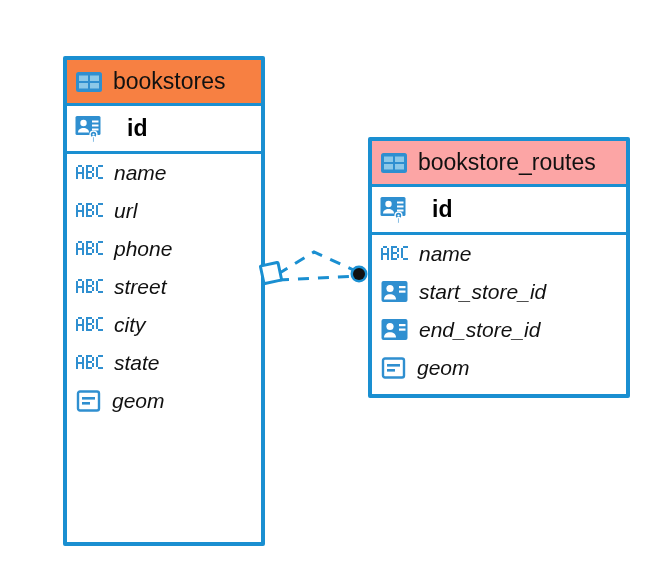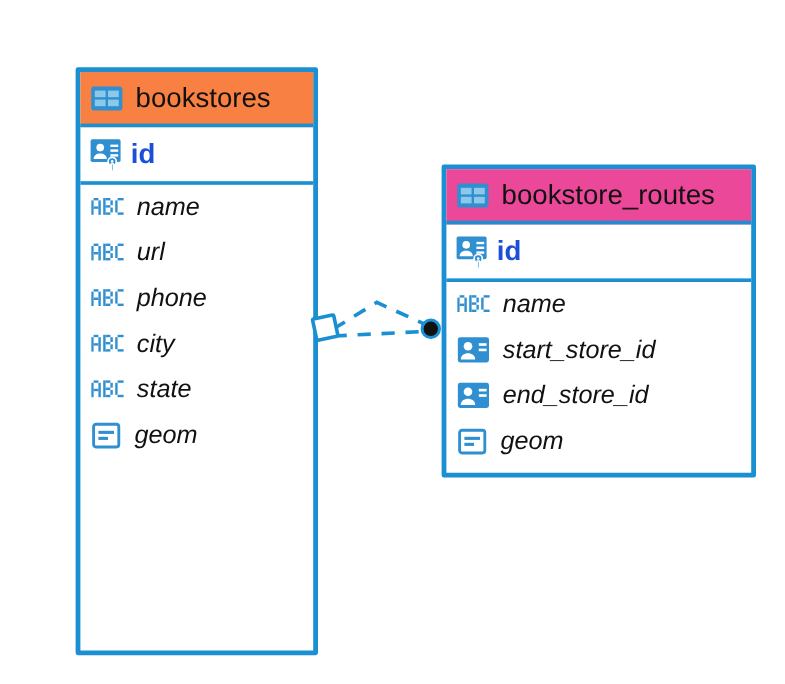--- a/index.html
+++ b/index.html
@@ -45,22 +45,22 @@
     display: flex;
     align-items: center;
     box-sizing: border-box;
     height: 48px;
     padding-left: 8px;
     border-bottom: 3px solid #1a8fd1;
   }
   .entity-pk-row .fname {
     font-size: 23px;
     font-weight: bold;
-    color: #1d4ed8;
-    margin-left: 4px;
+    color: #000000;
+    margin-left: 22px;
     white-space: nowrap;
   }
   .field-row {
     display: flex;
     align-items: center;
     box-sizing: border-box;
     height: 38px;
     padding-left: 9px;
     font-style: italic;
   }
@@ -212,20 +212,42 @@
             <rect x="22" y="1" width="5" height="2"></rect>
               <rect x="20" y="3" width="2" height="10"></rect>
             <rect x="22" y="13" width="5" height="2"></rect>
           </g>
         </svg>
       </span>
       <span class="fname">phone</span>
     </div>
 
 
+    <div class="field-row">
+      <span class="icon icon-abc">
+        <svg viewBox="0 0 28 18" width="28" height="18" aria-hidden="true">
+          <g fill="#2f8fd0">
+            <rect x="0" y="3" width="2" height="12"></rect>
+              <rect x="2" y="1" width="4" height="2"></rect>
+            <rect x="6" y="3" width="2" height="12"></rect>
+              <rect x="2" y="8" width="4" height="2"></rect>
+            <rect x="10" y="1" width="2" height="14"></rect>
+              <rect x="12" y="1" width="4" height="2"></rect>
+            <rect x="16" y="3" width="2" height="4"></rect>
+              <rect x="12" y="7" width="4" height="2"></rect>
+            <rect x="16" y="9" width="2" height="4"></rect>
+              <rect x="12" y="13" width="4" height="2"></rect>
+            <rect x="22" y="1" width="5" height="2"></rect>
+              <rect x="20" y="3" width="2" height="10"></rect>
+            <rect x="22" y="13" width="5" height="2"></rect>
+          </g>
+        </svg>
+      </span>
+      <span class="fname">street</span>
+    </div>
 
     <div class="field-row">
       <span class="icon icon-abc">
         <svg viewBox="0 0 28 18" width="28" height="18" aria-hidden="true">
           <g fill="#2f8fd0">
             <rect x="0" y="3" width="2" height="12"></rect>
               <rect x="2" y="1" width="4" height="2"></rect>
             <rect x="6" y="3" width="2" height="12"></rect>
               <rect x="2" y="8" width="4" height="2"></rect>
             <rect x="10" y="1" width="2" height="14"></rect>
@@ -275,21 +297,21 @@
           <rect x="6" y="9" width="13" height="2.6" fill="#2f8fd0"></rect>
           <rect x="6" y="14" width="8" height="2.6" fill="#2f8fd0"></rect>
         </svg>
       </span>
       <span class="fname">geom</span>
     </div>
   </div>
 
   <div class="entity" id="entity-bookstore-routes" style="left:368px; top:137px; width:262px; height:261px;">
 
-    <div class="entity-header" id="routes-header" style="background:#ec4899;">
+    <div class="entity-header" id="routes-header" style="background:#fca5a5;">
       <span class="icon icon-table">
         <svg viewBox="0 0 28 22" width="28" height="22" aria-hidden="true">
           <rect x="1" y="1" width="26" height="20" rx="2.5" fill="#2f8fd0"></rect>
           <rect x="4" y="4.5" width="9" height="5.5" fill="#8cc8e8"></rect>
           <rect x="15" y="4.5" width="9" height="5.5" fill="#8cc8e8"></rect>
           <rect x="4" y="12" width="9" height="5.5" fill="#8cc8e8"></rect>
           <rect x="15" y="12" width="9" height="5.5" fill="#8cc8e8"></rect>
         </svg>
       </span>
       <span class="title">bookstore_routes</span>

